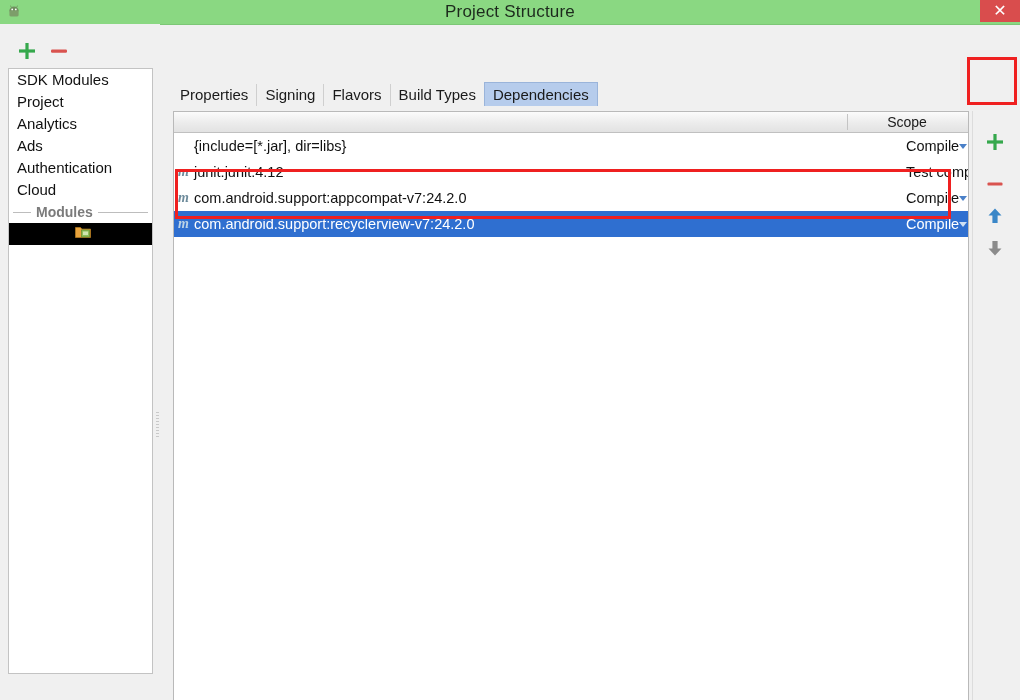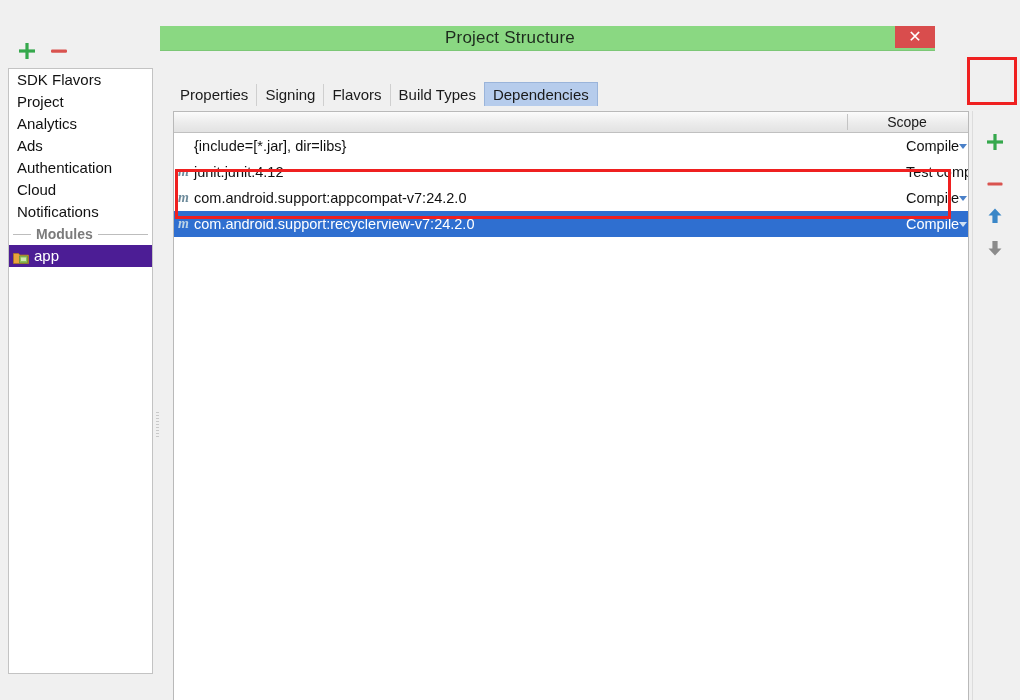--- a/index.html
+++ b/index.html
@@ -8,24 +8,23 @@
     background:#f0f0f0;
     font-family:"Liberation Sans", sans-serif;
     font-size:14px;
     color:#1a1a1a;
     overflow:hidden;
     position:relative;
   }
 
   
   #titlebar{
-    position:absolute;left:0;top:0;width:935px;height:24px;
+    position:absolute;left:0;top:0;width:1020px;height:24px;
     background:#8ad882;
     border-bottom:1px solid #7cc776;
-    margin-top:26px;
   }
   #titlebar .app-icon{
     position:absolute;left:5px;top:3px;width:18px;height:18px;
   }
   #titlebar .title{
     position:absolute;left:0;top:0;width:1020px;height:24px;
     line-height:24px;text-align:center;
     font-size:17px;color:#1d2a1d;letter-spacing:.2px;
   }
   #closebtn{
@@ -60,23 +59,23 @@
     overflow:hidden;
   }
   .tree-item{
     height:22px;line-height:22px;
     padding-left:8px;
     font-size:15px;color:#111;
     white-space:nowrap;
     cursor:pointer;
   }
   .tree-item.selected{
-    background:#4c1d95;color:#ffffff;
+    background:#000000;color:#ffffff;
     padding-left:4px;
-    display:flex;align-items:center;gap:5px;
+    display:flex;align-items:center;gap:5px;flex-direction:column;
   }
   .tree-sect{
     height:22px;line-height:22px;
     font-size:14px;font-weight:bold;color:#7b7b7b;
     display:flex;align-items:center;gap:5px;
     padding:0 4px;
     white-space:nowrap;
   }
   .tree-sect .rule{flex:1 1 auto;height:1px;background:#bdbdbd;}
   .tree-sect .rule.lead{flex:0 0 18px;}
@@ -233,21 +232,21 @@
     <span class="tool-ico" id="left-minus">
       <svg width="22" height="22" viewBox="0 0 22 22">
         <rect x="3" y="9.4" width="16" height="3.4" rx="1.2" fill="#d9534f"></rect>
       </svg>
     </span>
   </div>
 
   <div id="treebox">
 
     <div class="tree-item">
-      <span>SDK Flavors</span>
+      <span>SDK Modules</span>
     </div>
 
     <div class="tree-item">
       <span>Project</span>
     </div>
 
 
     <div class="tree-item">
       <span>Analytics</span>
     </div>
@@ -257,23 +256,20 @@
     </div>
 
     <div class="tree-item">
       <span>Authentication</span>
     </div>
 
     <div class="tree-item">
       <span>Cloud</span>
     </div>
 
-    <div class="tree-item">
-      <span>Notifications</span>
-    </div>
 
     <div class="tree-sect">
       <span class="rule lead"></span>
       <span>Modules</span>
       <span class="rule"></span>
     </div>
 
     <div class="tree-item selected">
       <span class="mod-icon">
         <svg width="16" height="14" viewBox="0 0 16 14">

